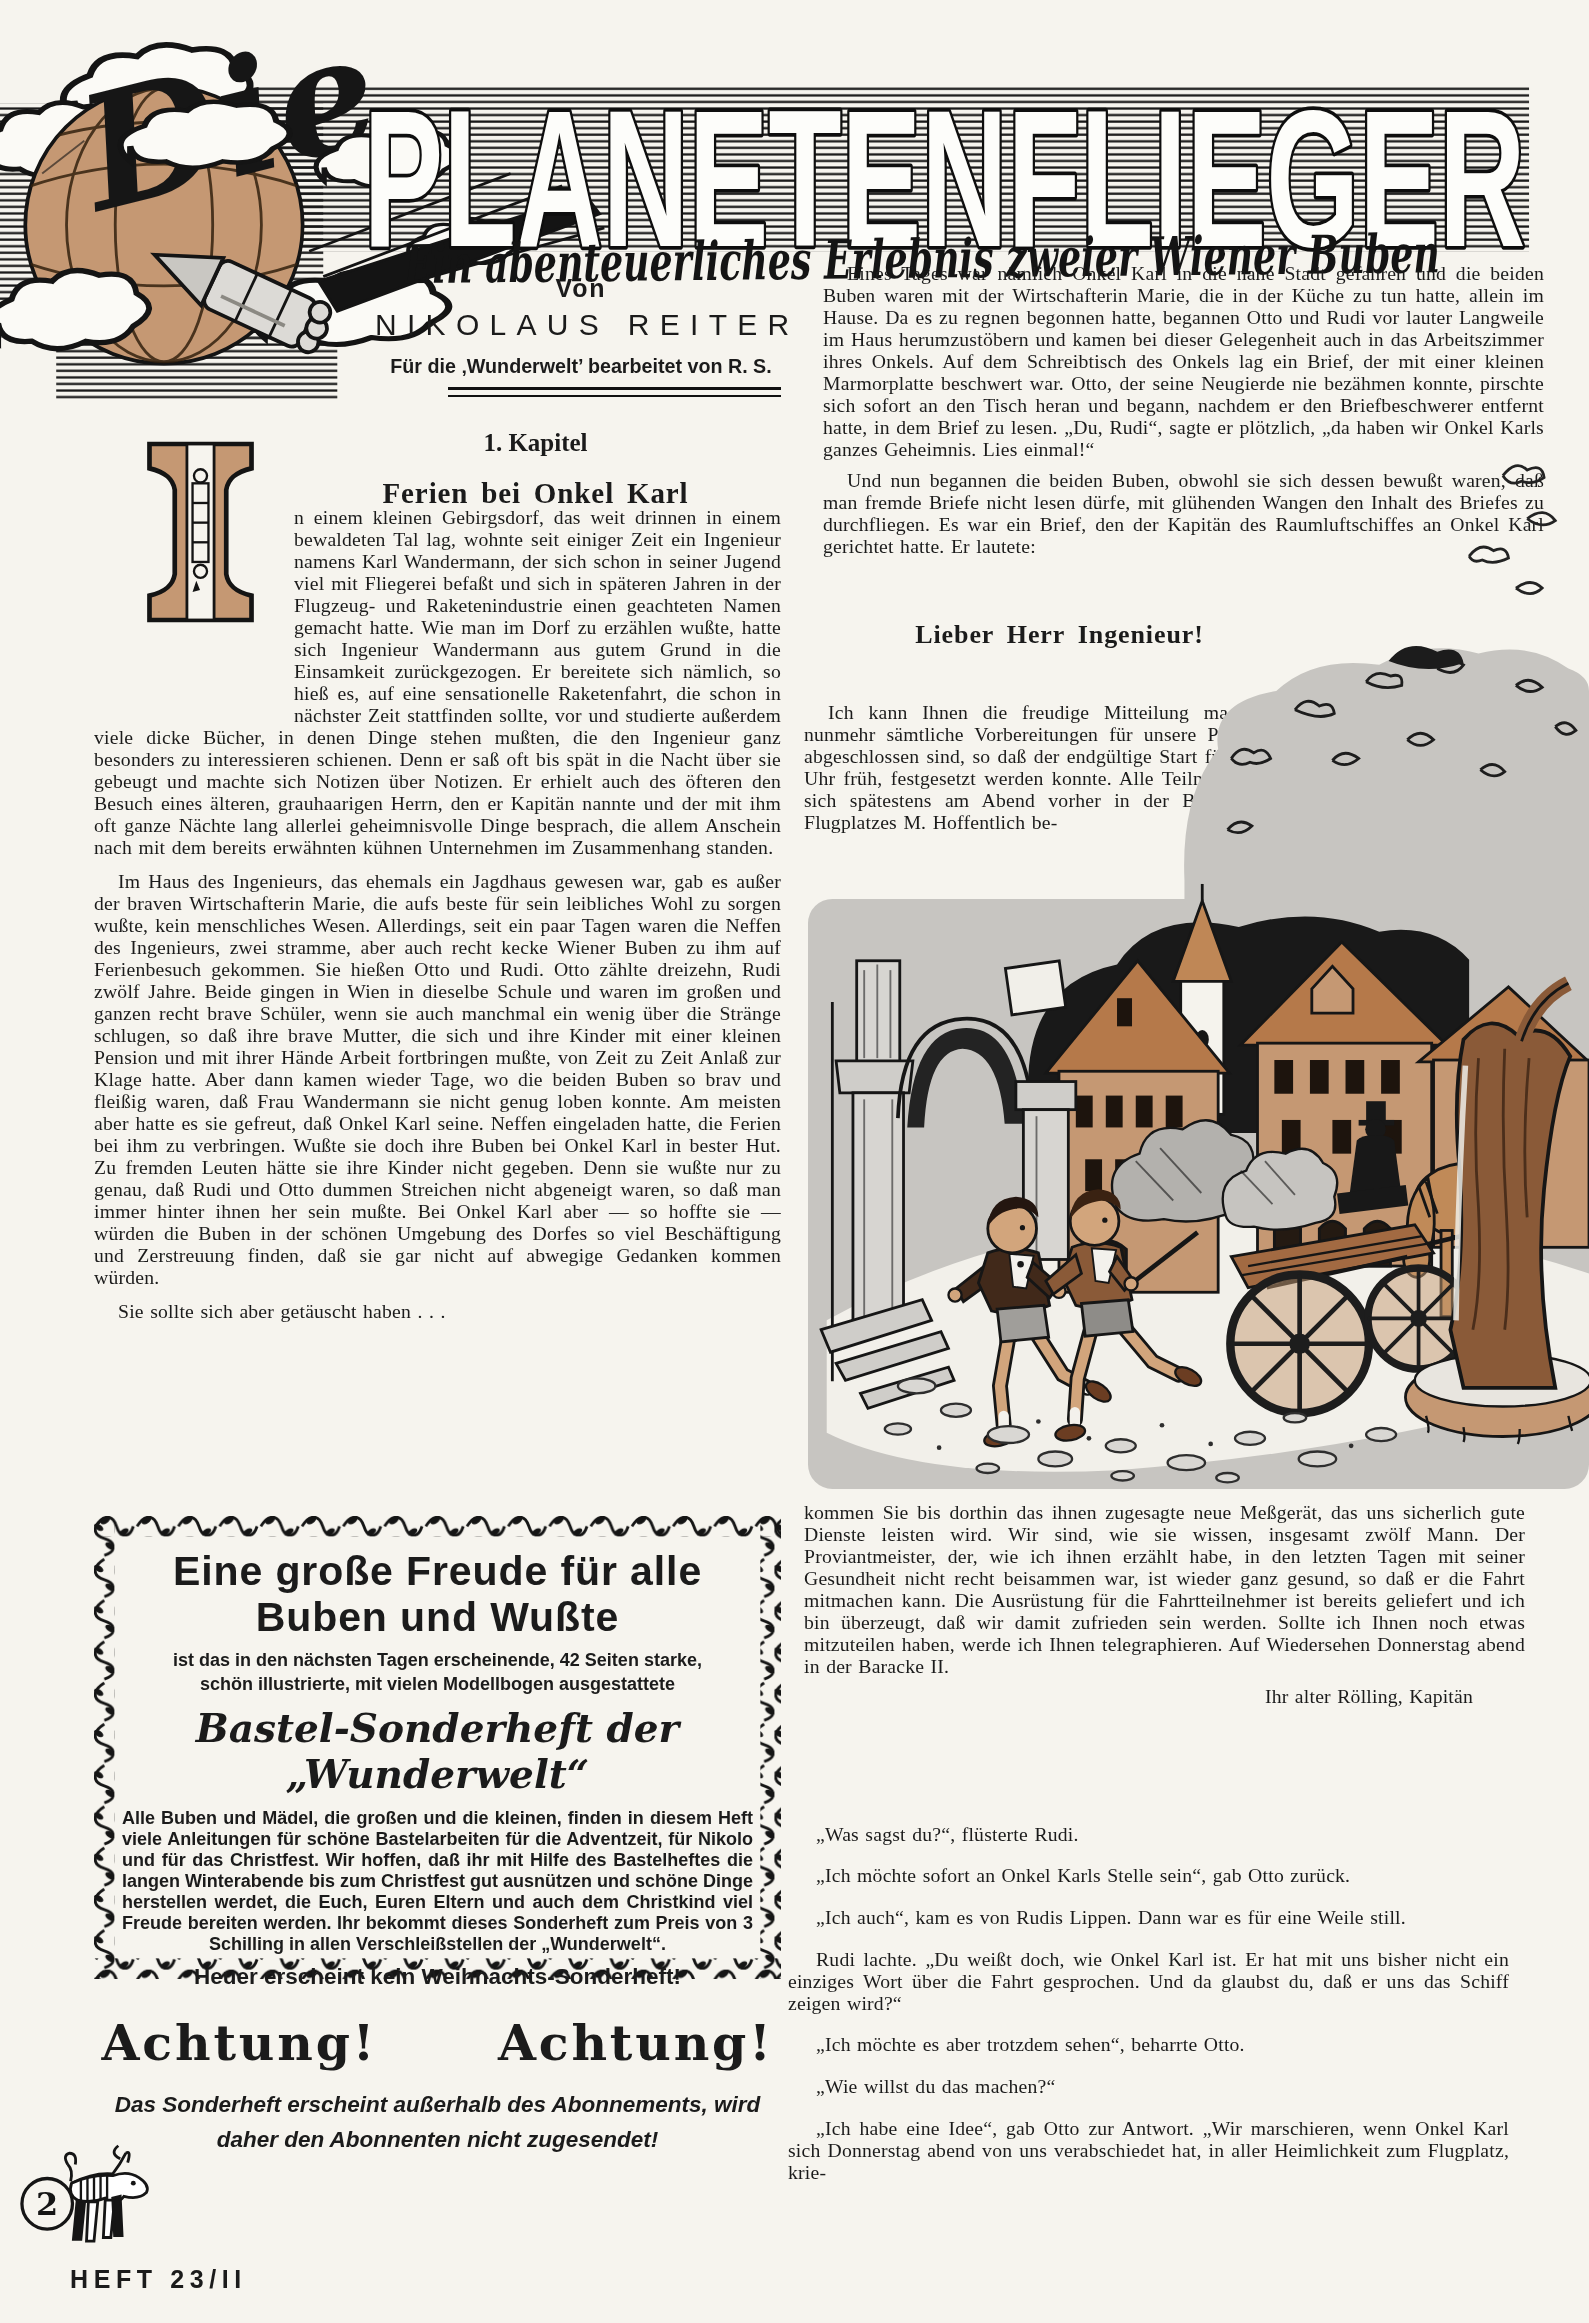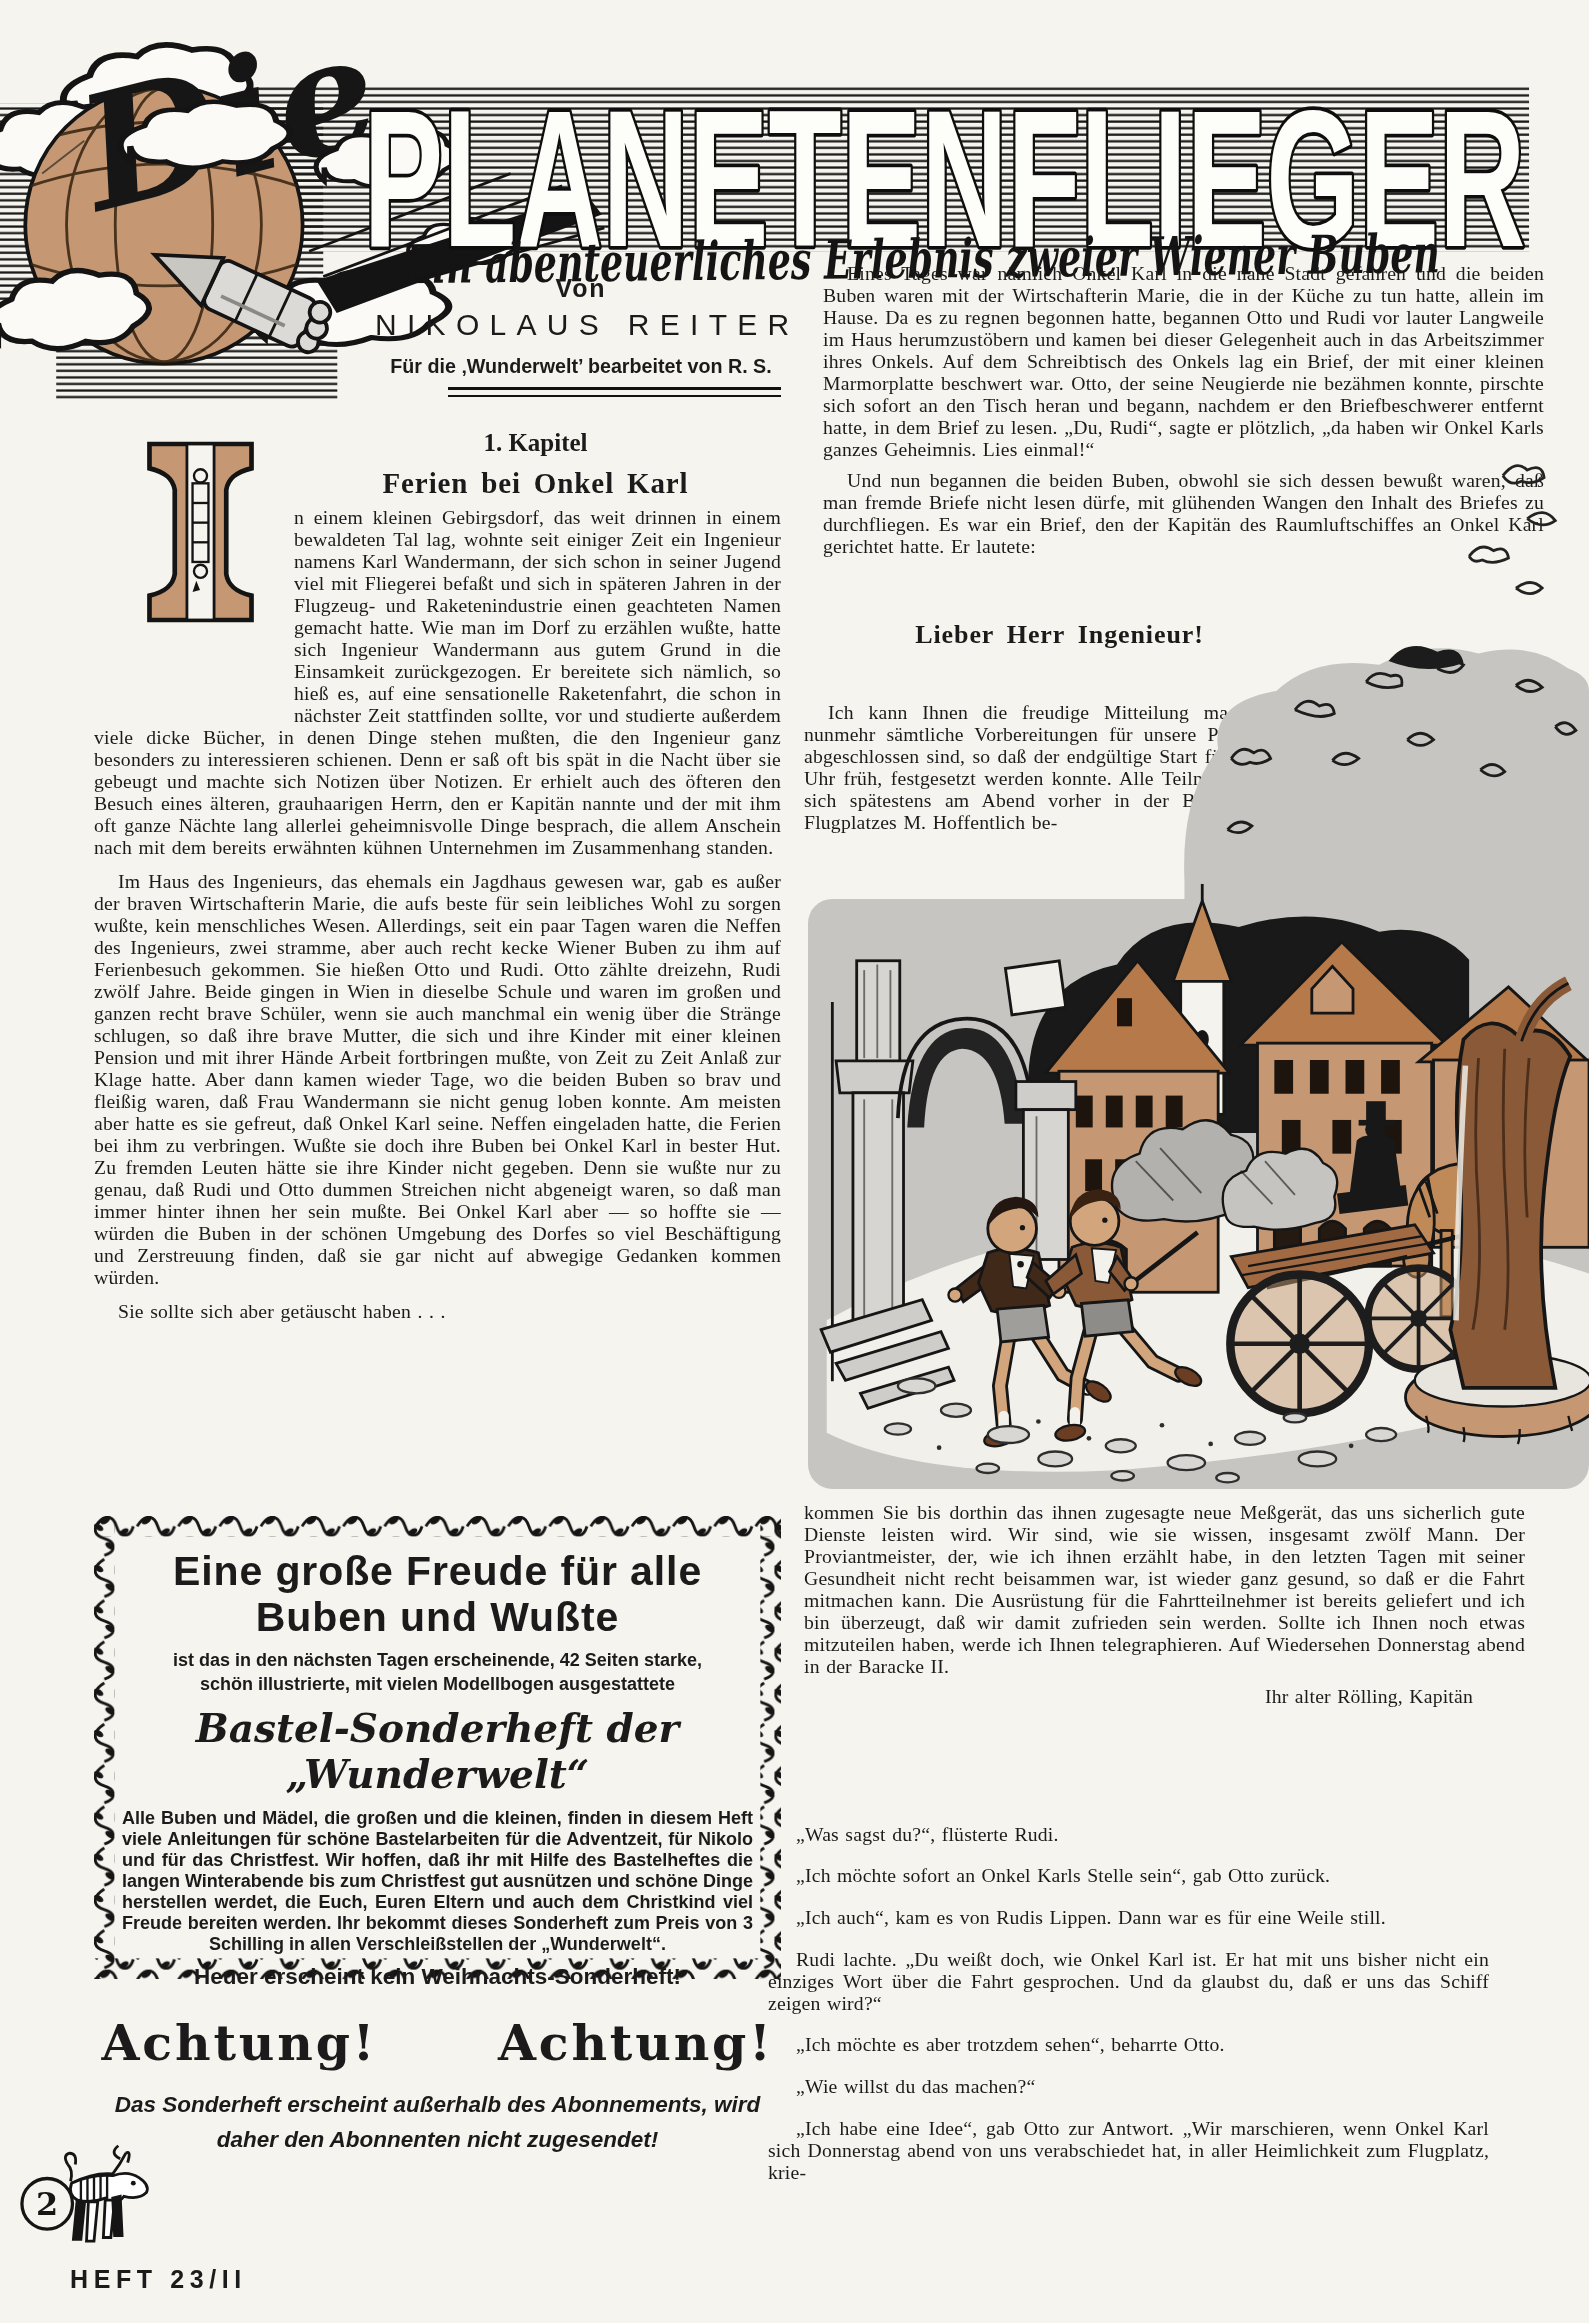--- a/index.html
+++ b/index.html
@@ -8,36 +8,36 @@
   .abs{position:absolute;}
   
   .byline{left:375px;top:274px;width:412px;text-align:center;font-family:"Liberation Sans","DejaVu Sans",sans-serif;}
   .byline .von{font-size:25px;font-weight:700;letter-spacing:1.9px;}
   .byline .author{font-size:30px;font-weight:500;letter-spacing:10.3px;margin-top:4.7px;white-space:nowrap;}
   .byline .adapt{font-size:19.7px;font-weight:700;margin-top:13px;white-space:nowrap;}
   .byline .rule{margin:9.4px 0 0 73px;width:333px;height:4.7px;border-top:3.7px solid #111;border-bottom:2.8px solid #111;}
   
   .chapter{left:292px;top:429px;width:487px;text-align:center;}
   .chapter .num{font-size:25px;font-weight:700;}
-  .chapter .title{font-size:29px;font-weight:700;margin-top:10px;letter-spacing:0.9px;word-spacing:4.7px;}
+  .chapter .title{font-size:29px;font-weight:700;margin-top:20px;letter-spacing:0.9px;word-spacing:4.7px;}
   
   .bodytext{font-size:19.7px;line-height:22px;text-align:justify;letter-spacing:0.2px;word-spacing:1.3px;}
   .col-left{left:94px;top:506px;width:687px;}
   .cap-spacer{float:left;width:200px;height:200px;}
   .p2{margin-top:12px;text-indent:24px;}
   .tease{margin-top:12px;text-indent:24px;text-align:left;}
   .rc-a{left:804px;top:262px;width:721px;margin-left:19px;}
   .rc-a .p{text-indent:24px;}
   .rc-a .p + .p{margin-top:9.4px;}
   .letter-head{left:804px;top:620px;width:511px;text-align:center;font-size:26px;font-weight:700;letter-spacing:0.9px;word-spacing:5.6px;}
   .letter-b1{left:804px;top:701px;width:511px;}
   .letter-b1 .p{text-indent:24px;}
   .letter-b2{left:804px;top:1501px;width:721px;}
   .letter-sig{text-align:right;padding-right:52px;margin-top:7.5px;}
-  .rc-dialog{left:768px;top:1803px;width:721px;}
+  .rc-dialog{left:788px;top:1803px;width:721px;}
   .rc-dialog .p{text-indent:28px;margin-bottom:12px;}
   
   .advert{left:94px;top:1516px;width:687px;height:463px;}
   .advert .content{position:absolute;left:28px;right:28px;top:22.5px;bottom:22.5px;text-align:center;
                    font-family:"Liberation Sans","DejaVu Sans",sans-serif;}
   .ad-t{font-size:41px;font-weight:700;line-height:46px;letter-spacing:0.9px;margin-top:9.4px;}
   .ad-sub{font-size:18px;font-weight:700;line-height:23.4px;margin-top:9.4px;}
   .ad-script{font-size:39px;font-weight:700;font-style:italic;font-family:"DejaVu Serif",serif;margin-top:9.4px;}
   .ad-body{font-size:18px;font-weight:700;line-height:21px;text-align:justify;text-align-last:center;margin-top:10.3px;}
   .ad-notice{font-size:22.5px;font-weight:700;margin-top:9.4px;}

